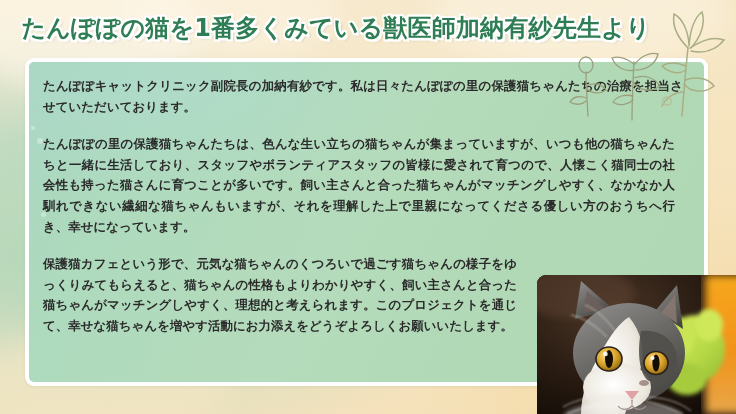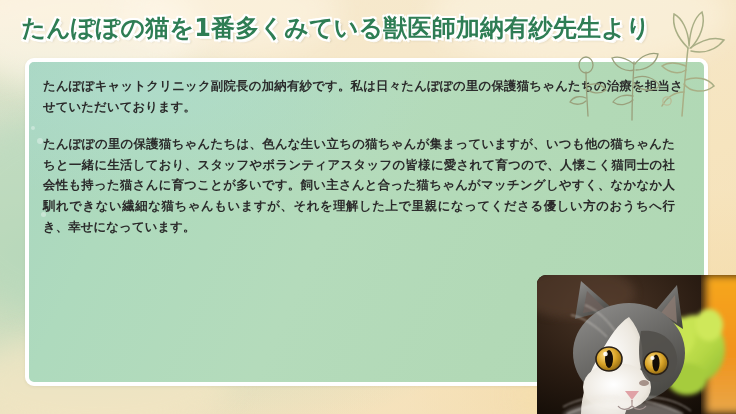--- a/index.html
+++ b/index.html
@@ -162,20 +162,21 @@
 
   <div id="content-card">
     <div id="card-sheen"></div>
     <div class="bubble" style="left:8px;top:76px;width:6px;height:6px;"></div>
     <div class="bubble" style="left:2px;top:64px;width:4px;height:4px;"></div>
     <div class="bubble" style="left:12px;top:150px;width:5px;height:5px;"></div>
 
     <div id="card-body">
       <p class="para" id="para-1">たんぽぽキャットクリニック副院長の加納有紗です。私は日々たんぽぽの里の保護猫ちゃんたちの治療を担当させていただいております。</p>
       <p class="para" id="para-2">たんぽぽの里の保護猫ちゃんたちは、色んな生い立ちの猫ちゃんが集まっていますが、いつも他の猫ちゃんたちと一緒に生活しており、スタッフやボランティアスタッフの皆様に愛されて育つので、人懐こく猫同士の社会性も持った猫さんに育つことが多いです。飼い主さんと合った猫ちゃんがマッチングしやすく、なかなか人馴れできない繊細な猫ちゃんもいますが、それを理解した上で里親になってくださる優しい方のおうちへ行き、幸せになっています。</p>
+      <p class="para" id="para-3">保護猫カフェという形で、元気な猫ちゃんのくつろいで過ごす猫ちゃんの様子をゆっくりみてもらえると、猫ちゃんの性格もよりわかりやすく、飼い主さんと合った猫ちゃんがマッチングしやすく、理想的と考えられます。このプロジェクトを通じて、幸せな猫ちゃんを増やす活動にお力添えをどうぞよろしくお願いいたします。</p>
     </div>
   </div>
 
   <div id="cat-photo">
     <svg viewBox="0 0 199 139" preserveAspectRatio="xMidYMid slice">
       <defs>
         <radialGradient id="bg" cx="35%" cy="25%" r="85%">
           <stop offset="0%" stop-color="#4a3526"></stop>
           <stop offset="55%" stop-color="#2b1d13"></stop>
           <stop offset="100%" stop-color="#140d07"></stop>

